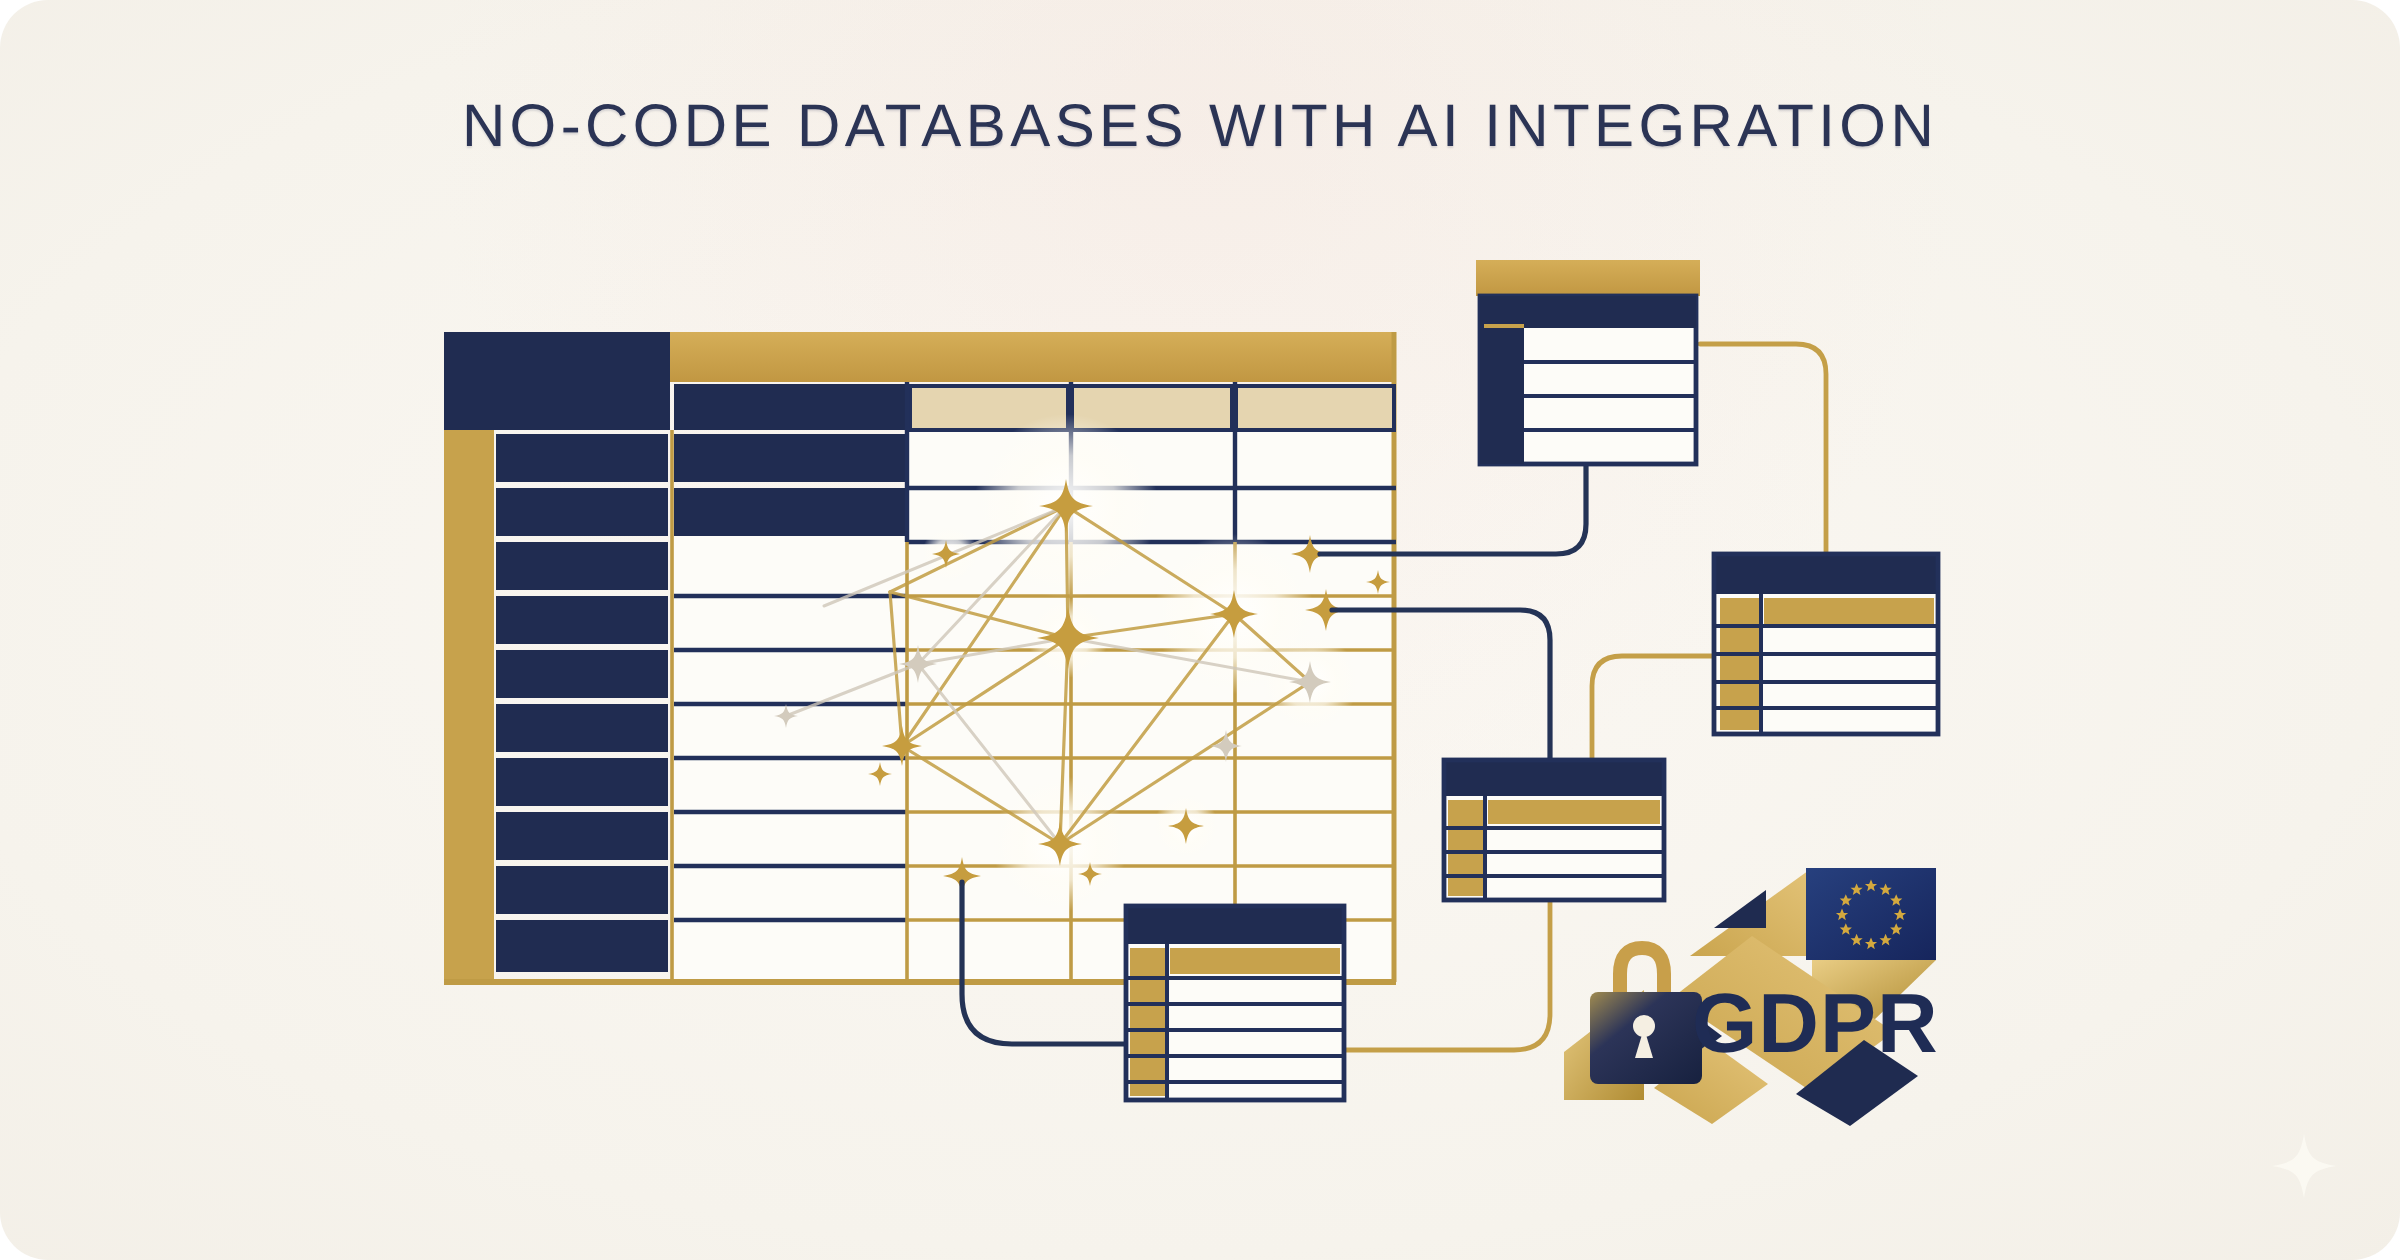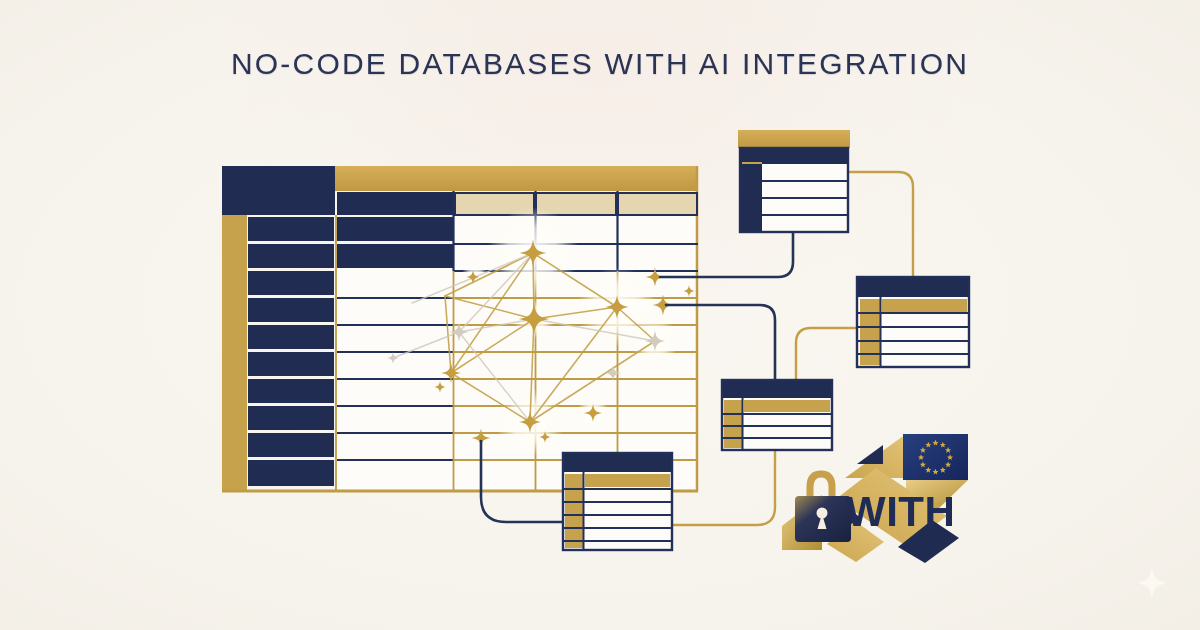--- a/index.html
+++ b/index.html
@@ -2,20 +2,21 @@
 <html><head>
 <meta charset="utf-8">
 <style>
   html,body{margin:0;padding:0;}
   body{width:1200px;height:630px;overflow:hidden;font-family:"Liberation Sans",sans-serif;}
   .canvas{
     position:relative;width:1200px;height:630px;
     background:
       radial-gradient(ellipse at 50% 10%, rgba(244,222,216,0.30) 0%, rgba(244,222,216,0) 45%),
       radial-gradient(ellipse at 48% 48%, #fbf8f3 0%, #f6f3ec 70%, #f3efe7 100%);
+    border-radius: 24px;
   }
   .page-title{
     position:absolute;top:47px;left:50%;transform:translateX(-50%);
     font-size:30px;font-weight:400;letter-spacing:2.2px;white-space:nowrap;
     color:#2b3455;text-shadow:0 1px 1px rgba(40,48,80,0.15);
   }
   .gdpr-label{
     position:absolute;top:488px;left:846px;
     font-size:42px;font-weight:700;letter-spacing:0.5px;
     color:#1f2c55;
@@ -283,15 +284,15 @@
     <g>
       <path d="M810,500 L810,487 Q810,474 821,474 Q832,474 832,487 L832,500" fill="none" stroke="#c89f4a" stroke-width="7"></path>
       <rect x="795" y="496" width="56" height="46" rx="4" fill="url(#lockGrad)"></rect>
       <circle cx="822" cy="513" r="5.5" fill="#f5efe2"></circle>
       <path d="M822,514 L826.5,529 L817.5,529 Z" fill="#f5efe2"></path>
     </g>
   </g>
 </svg>
 
 <div class="page-title">NO-CODE DATABASES WITH AI INTEGRATION</div>
-<div class="gdpr-label">WITH</div>
+<div class="gdpr-label">GDPR</div>
 
 </div>
 
 </body></html>

